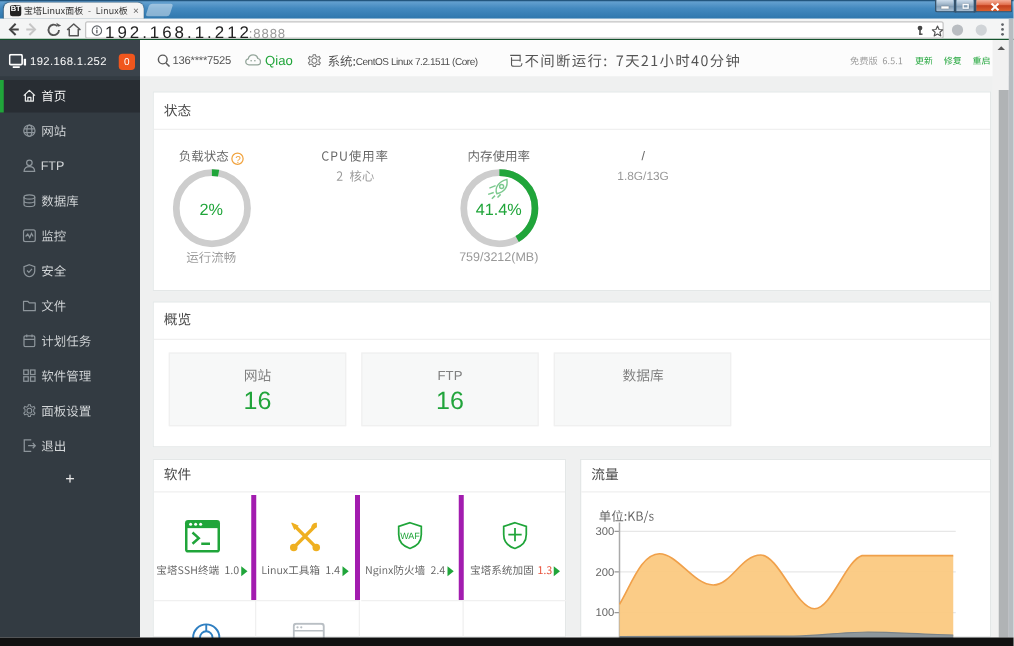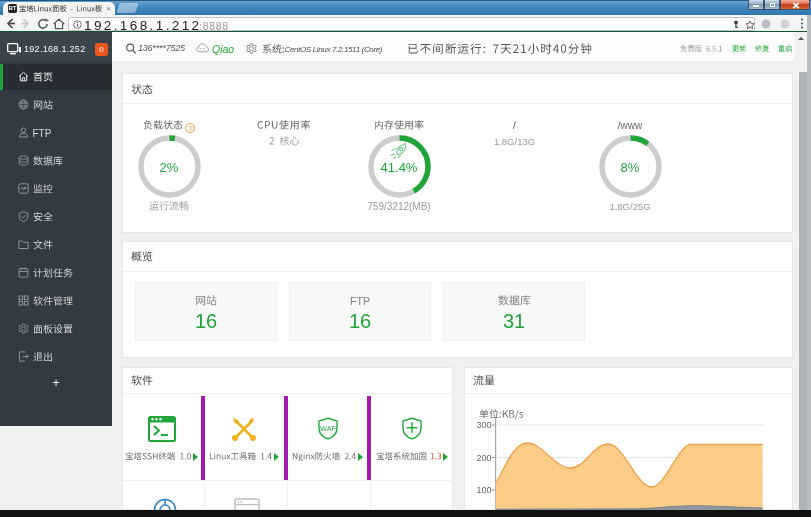--- a/index.html
+++ b/index.html
@@ -25,35 +25,35 @@
 .winbtn i { display:block; }
 
 #toolbar { position:absolute; left:0; top:15px; width:811px; height:17px; background:#f4f5f5; border-bottom:1px solid #14532d; }
 #urlbar { position:absolute; left:68px; top:1.5px; width:687px; height:14px; background:#fff; border:1px solid #c4c4c4; border-radius:2px; }
 #urltext { position:absolute; left:15px; top:0px; font-size:13.5px; letter-spacing:2.4px; color:#222; }
 #urltext span { color:#999; }
 .tbicon { position:absolute; top:3px; }
 
 
 #panel { position:absolute; left:0; top:32px; width:811px; height:478px; background:#eff0f0; }
-#sidebar { position:absolute; left:0; top:0; width:112px; height:394px; background:#333b42; }
+#sidebar { position:absolute; left:0; top:0; width:112px; height:478px; background:#333b42; }
 #sb-head { position:absolute; left:0; top:0; width:112px; height:29px; background:#3b434b; color:#fff; }
 #sb-head .ip { position:absolute; left:24px; top:11.5px; font-size:9px; letter-spacing:.3px; color:#fafafa; }
 #sb-head .badge { position:absolute; left:95px; top:10.5px; width:13px; height:13px; background:#f0561d; border-radius:3px;
   color:#fff; font-size:8px; line-height:13px; text-align:center; }
 .mitem { position:absolute; left:0; width:112px; height:26px; color:#d4d7d9; font-size:10px; }
 .mitem > svg { position:absolute; left:17.5px; top:7.5px; }
 .mitem .tt { position:absolute; left:32.5px; top:8px; } .mitem .tt svg{display:block}
 .mitem.act { background:#282d33; border-left:3px solid #20a53a; color:#fff; }
 .mitem.act > svg { left:14.5px; }
 .mitem.act .tt { left:29.5px; }
 #plus { position:absolute; left:0; top:343px; width:112px; text-align:center; color:#e8e8e8; font-size:13px; }
 
 #phead { position:absolute; left:112px; top:0; width:699px; height:29px; background:#fcfcfc; }
-#phead .it { position:absolute; top:13px; font-size:9px; color:#555; white-space:nowrap;font-style:italic; } #phead .it svg{display:block}
+#phead .it { position:absolute; top:13px; font-size:9px; color:#555; white-space:nowrap; } #phead .it svg{display:block}
 #phead > svg { position:absolute; top:11px; }
 .grn { color:#20a53a !important; }
 
 
 #content { position:absolute; left:112px; top:0; width:682px; height:478px; }
 .card { position:absolute; background:#fff; border:1px solid #e4e7e7; }
 .ctitle { position:absolute; left:8px; top:8.5px; } #c-view .ctitle{top:7px} .csep{top:29.5px}
 .csep { position:absolute; left:0; top:29px; width:100%; height:1px; background:#f0f0f0; }
 
 #c-status { left:9.5px; top:40.5px; width:671px; height:160px; }
@@ -383,49 +383,40 @@
                 <path d="M9.5 6.5 L4.5 8.5 M11 16 L13.5 13.5 M3.5 13.5 L8 12 M6.5 17 L9 14.5"></path>
               </g>
             </svg>
         <div class="pct">41.4%</div></div>
         <div class="sub" style="font-size:10px;letter-spacing:0px">759/3212(MB)</div>
       </div>
       <div class="don" style="left:334px">
         <div class="lb">/</div>
         <div class="sub" style="font-size:9.5px">1.8G/13G</div>
       </div>
-      <div class="don" style="left:449.5px">
-        <div class="lb">/www</div>
-        <div class="ring"><svg width="63" height="63" viewBox="0 0 63 63">
-              <circle cx="31.5" cy="31.5" r="28.5" stroke="#cdcdcd" stroke-width="5.4" fill="none"></circle>
-              <circle cx="31.5" cy="31.5" r="28.5" stroke="#20a53a" stroke-width="5.4" fill="none" stroke-dasharray="18.5 160.6" transform="rotate(-90 31.5 31.5)"></circle>
-            </svg><div class="pct">8%</div></div>
-        <div class="sub" style="font-size:9.5px">1.8G/25G</div>
-      </div>
     </div>
     <div class="card" id="c-view">
       <div class="ctitle"><svg width="22.0" height="11.9" viewBox="0 0 22.0 11.9">
             <path d="M6.9 5.5C7.0 5.4 7.3 5.4 7.7 5.4H8.2C7.8 6.9 7.1 8.6 5.7 10.0C5.9 10.1 6.2 10.2 6.3 10.4C7.3 9.3 8.0 8.1 8.4 6.9V9.3C8.4 9.7 8.5 9.9 8.6 10.0C8.8 10.2 9.0 10.2 9.2 10.2C9.3 10.2 9.5 10.2 9.6 10.2C9.8 10.2 10.0 10.2 10.1 10.1C10.3 10.0 10.4 9.9 10.4 9.6C10.5 9.4 10.5 8.8 10.5 8.3C10.4 8.2 10.1 8.1 10.0 8.0C10.0 8.5 10.0 9.0 10.0 9.2C10.0 9.3 9.9 9.4 9.9 9.5C9.8 9.5 9.7 9.5 9.6 9.5C9.5 9.5 9.4 9.5 9.3 9.5C9.3 9.5 9.2 9.5 9.1 9.5C9.1 9.4 9.1 9.4 9.1 9.3V5.9H8.7L8.9 5.4H10.5V4.7H9.0C9.2 3.5 9.2 2.4 9.2 1.6H10.3V0.8H6.9V1.6H8.6C8.6 2.4 8.5 3.5 8.3 4.7H7.5C7.6 3.9 7.8 2.7 7.9 2.2H7.3C7.2 2.7 7.0 4.3 6.9 4.6C6.8 4.8 6.7 4.8 6.6 4.9C6.7 5.0 6.8 5.3 6.9 5.5ZM5.7 3.4V4.8H4.4V3.4ZM5.7 2.8H4.4V1.6H5.7ZM3.7 9.4C3.8 9.2 4.1 9.0 5.9 7.9C6.0 8.1 6.1 8.4 6.1 8.6L6.7 8.3C6.6 7.7 6.2 6.8 5.8 6.1L5.2 6.3C5.4 6.6 5.5 7.0 5.7 7.3L4.4 8.0V5.5H6.4V0.9H3.7V7.8C3.7 8.3 3.5 8.7 3.3 8.8C3.4 8.9 3.6 9.2 3.7 9.4ZM1.7 0.2V2.6H0.6V3.3H1.7C1.5 4.8 0.9 6.6 0.3 7.6C0.5 7.7 0.7 8.1 0.8 8.3C1.1 7.7 1.5 6.7 1.7 5.7V10.3H2.5V4.9C2.7 5.4 3.0 5.9 3.1 6.2L3.6 5.6C3.4 5.3 2.7 4.1 2.5 3.7V3.3H3.4V2.6H2.5V0.2ZM18.1 2.6C18.6 3.1 19.3 3.8 19.5 4.4L20.3 4.0C20.0 3.5 19.4 2.8 18.8 2.3ZM12.3 0.8V3.9H13.1V0.8ZM14.6 0.3V4.3H15.4V0.3ZM16.8 7.4V9.2C16.8 10.0 17.1 10.2 18.2 10.2C18.4 10.2 19.9 10.2 20.1 10.2C21.0 10.2 21.2 9.9 21.3 8.6C21.1 8.6 20.8 8.5 20.6 8.3C20.5 9.3 20.5 9.5 20.0 9.5C19.7 9.5 18.5 9.5 18.2 9.5C17.7 9.5 17.6 9.4 17.6 9.2V7.4ZM16.0 5.9V6.7C16.0 7.6 15.7 8.9 11.7 9.7C11.9 9.9 12.1 10.2 12.3 10.4C16.4 9.4 16.9 7.9 16.9 6.8V5.9ZM13.2 4.6V8.1H14.0V5.4H19.2V8.1H20.0V4.6ZM17.4 0.2C17.1 1.4 16.6 2.7 16.0 3.5C16.2 3.6 16.5 3.8 16.7 3.9C17.0 3.4 17.4 2.8 17.7 2.1H21.3V1.3H18.0C18.1 1.0 18.1 0.7 18.2 0.4Z" fill="#4a4a4a"></path>
           </svg></div>
         <div class="csep"></div>
       <div class="obox" style="left:12.5px">
           <div class="ol"><svg width="22.0" height="11.9" viewBox="0 0 22.0 11.9">
               <path d="M2.1 3.6C2.6 4.2 3.2 4.9 3.7 5.6C3.2 6.8 2.7 7.8 1.9 8.5C2.1 8.6 2.4 8.8 2.5 9.0C3.2 8.2 3.7 7.4 4.2 6.3C4.5 6.8 4.8 7.3 5.0 7.7L5.6 7.2C5.3 6.7 4.9 6.1 4.5 5.5C4.8 4.6 5.0 3.6 5.2 2.5L4.4 2.4C4.3 3.2 4.1 4.0 3.9 4.8C3.5 4.2 3.1 3.6 2.6 3.1ZM5.3 3.6C5.8 4.2 6.3 4.9 6.8 5.6C6.4 6.8 5.8 7.8 5.0 8.6C5.2 8.7 5.5 8.9 5.6 9.0C6.3 8.3 6.9 7.4 7.3 6.4C7.7 7.0 8.0 7.6 8.2 8.1L8.8 7.6C8.5 7.0 8.1 6.3 7.6 5.5C7.9 4.6 8.1 3.6 8.3 2.5L7.6 2.4C7.4 3.3 7.3 4.0 7.1 4.8C6.7 4.2 6.3 3.6 5.9 3.1ZM1.0 0.9V10.3H1.8V1.7H9.2V9.2C9.2 9.4 9.2 9.5 9.0 9.5C8.7 9.5 8.0 9.5 7.3 9.5C7.4 9.7 7.6 10.1 7.6 10.3C8.6 10.3 9.2 10.3 9.6 10.2C9.9 10.0 10.1 9.8 10.1 9.2V0.9ZM11.6 2.3V3.1H15.9V2.3ZM12.1 3.7C12.3 4.9 12.6 6.5 12.6 7.6L13.3 7.5C13.2 6.4 13.0 4.8 12.7 3.6ZM12.9 0.5C13.2 1.0 13.5 1.7 13.7 2.2L14.4 1.9C14.3 1.5 14.0 0.8 13.6 0.3ZM14.6 3.4C14.5 4.8 14.2 6.7 13.9 7.9C13.0 8.1 12.2 8.3 11.5 8.4L11.7 9.2C12.9 9.0 14.4 8.6 15.9 8.2L15.8 7.4L14.6 7.7C14.9 6.6 15.2 4.9 15.4 3.6ZM16.1 5.5V10.3H16.9V9.8H20.3V10.3H21.1V5.5H18.8V3.3H21.6V2.5H18.8V0.2H17.9V5.5ZM16.9 9.0V6.3H20.3V9.0Z" fill="#808080"></path>
             </svg></div>
           <div class="on">16</div>
         </div>
       <div class="obox" style="left:166.5px">
           <div class="ol" style="font-size:10.5px;color:#808080">FTP</div>
           <div class="on">16</div>
         </div>
       <div class="obox" style="left:320.5px">
           <div class="ol"><svg width="33.0" height="11.9" viewBox="0 0 33.0 11.9">
               <path d="M4.9 0.4C4.7 0.9 4.3 1.5 4.0 1.9L4.6 2.2C4.9 1.8 5.2 1.2 5.6 0.7ZM1.0 0.7C1.3 1.2 1.6 1.8 1.6 2.2L2.3 1.9C2.2 1.5 1.9 0.9 1.6 0.5ZM4.5 6.6C4.3 7.2 3.9 7.7 3.5 8.1C3.1 7.9 2.6 7.7 2.2 7.5C2.4 7.2 2.6 6.9 2.7 6.6ZM1.2 7.8C1.7 8.0 2.4 8.3 2.9 8.5C2.2 9.1 1.4 9.4 0.5 9.6C0.6 9.8 0.8 10.1 0.8 10.3C1.9 10.0 2.8 9.5 3.6 8.9C3.9 9.1 4.3 9.3 4.5 9.5L5.1 9.0C4.8 8.8 4.5 8.6 4.1 8.4C4.7 7.8 5.2 7.0 5.4 6.1L5.0 5.9L4.9 5.9H3.1L3.3 5.3L2.6 5.2C2.5 5.4 2.4 5.7 2.3 5.9H0.8V6.6H1.9C1.7 7.0 1.4 7.4 1.2 7.8ZM2.8 0.2V2.3H0.5V2.9H2.6C2.0 3.7 1.2 4.3 0.4 4.7C0.6 4.8 0.8 5.1 0.9 5.3C1.6 4.9 2.3 4.3 2.8 3.7V5.0H3.6V3.5C4.1 3.9 4.8 4.4 5.1 4.7L5.5 4.1C5.3 3.9 4.3 3.3 3.8 2.9H5.8V2.3H3.6V0.2ZM6.9 0.3C6.6 2.2 6.1 4.1 5.3 5.2C5.5 5.4 5.8 5.6 5.9 5.8C6.2 5.3 6.4 4.9 6.7 4.3C6.9 5.4 7.2 6.4 7.6 7.3C7.0 8.3 6.2 9.1 5.0 9.7C5.1 9.9 5.3 10.2 5.4 10.4C6.5 9.8 7.4 9.0 8.0 8.0C8.6 9.0 9.3 9.7 10.1 10.2C10.3 10.0 10.5 9.7 10.7 9.6C9.8 9.1 9.0 8.3 8.5 7.3C9.1 6.1 9.4 4.8 9.7 3.1H10.4V2.4H7.3C7.4 1.7 7.6 1.1 7.7 0.4ZM8.9 3.1C8.7 4.4 8.5 5.5 8.1 6.4C7.6 5.4 7.3 4.3 7.1 3.1ZM16.3 6.8V10.4H17.1V9.9H20.4V10.3H21.2V6.8H19.1V5.5H21.5V4.8H19.1V3.6H21.2V0.7H15.3V4.0C15.3 5.8 15.2 8.2 14.1 9.9C14.3 10.0 14.6 10.2 14.8 10.3C15.7 9.0 16.0 7.1 16.1 5.5H18.3V6.8ZM16.1 1.4H20.4V2.8H16.1ZM16.1 3.6H18.3V4.8H16.1L16.1 4.0ZM17.1 9.2V7.5H20.4V9.2ZM12.8 0.2V2.4H11.5V3.2H12.8V5.6C12.3 5.8 11.7 6.0 11.3 6.1L11.5 6.9L12.8 6.5V9.3C12.8 9.5 12.8 9.5 12.7 9.5C12.5 9.5 12.1 9.5 11.6 9.5C11.7 9.7 11.8 10.1 11.8 10.3C12.5 10.3 13.0 10.2 13.2 10.1C13.5 10.0 13.6 9.8 13.6 9.3V6.2L14.9 5.8L14.8 5.0L13.6 5.4V3.2H14.8V2.4H13.6V0.2ZM25.6 6.8C25.7 6.7 26.0 6.6 26.6 6.6H28.5V7.9H24.6V8.6H28.5V10.3H29.3V8.6H32.5V7.9H29.3V6.6H31.8V5.9H29.3V4.7H28.5V5.9H26.4C26.8 5.4 27.1 4.8 27.4 4.2H32.0V3.4H27.8L28.1 2.6L27.3 2.3C27.2 2.7 27.0 3.1 26.9 3.4H24.9V4.2H26.5C26.3 4.7 26.0 5.1 25.9 5.3C25.7 5.7 25.5 5.9 25.3 6.0C25.4 6.2 25.5 6.6 25.6 6.8ZM27.2 0.4C27.3 0.7 27.5 1.0 27.7 1.3H23.3V4.5C23.3 6.1 23.3 8.3 22.3 9.9C22.5 10.0 22.9 10.2 23.0 10.4C24.0 8.7 24.1 6.2 24.1 4.5V2.1H32.5V1.3H28.6C28.5 1.0 28.2 0.6 28.0 0.2Z" fill="#808080"></path>
             </svg></div>
-          <div class="on">31</div>
         </div>
     </div>
     <div class="card" id="c-soft">
       <div class="ctitle"><svg width="22.0" height="11.9" viewBox="0 0 22.0 11.9">
             <path d="M6.5 0.2C6.3 1.9 5.8 3.5 5.1 4.6C5.3 4.7 5.6 4.9 5.8 5.0C6.2 4.4 6.5 3.6 6.8 2.7H9.6C9.5 3.4 9.3 4.3 9.1 4.8L9.8 5.0C10.1 4.2 10.3 3.1 10.5 2.0L10.0 1.9L9.9 1.9H7.0C7.1 1.4 7.2 0.9 7.3 0.3ZM7.3 3.7V4.2C7.3 5.8 7.1 8.0 4.8 9.8C5.0 9.9 5.3 10.2 5.4 10.4C6.8 9.3 7.4 8.1 7.8 7.0C8.2 8.5 9.0 9.7 10.1 10.3C10.2 10.1 10.4 9.8 10.6 9.7C9.3 8.9 8.5 7.2 8.1 5.2C8.1 4.9 8.1 4.5 8.1 4.2V3.7ZM1.0 5.8C1.1 5.7 1.5 5.7 1.9 5.7H3.1V7.2L0.4 7.6L0.6 8.4L3.1 8.1V10.3H3.8V7.9L5.3 7.7L5.3 6.9L3.8 7.1V5.7H5.2V4.9H3.8V3.3H3.1V4.9H1.8C2.2 4.1 2.6 3.2 2.9 2.3H5.3V1.5H3.2C3.3 1.2 3.4 0.8 3.5 0.4L2.7 0.2C2.6 0.7 2.5 1.1 2.3 1.5H0.5V2.3H2.1C1.8 3.2 1.5 3.9 1.4 4.2C1.2 4.7 1.0 5.0 0.8 5.1C0.9 5.3 1.0 5.6 1.0 5.8ZM14.5 5.7V6.5H17.6V10.3H18.5V6.5H21.5V5.7H18.5V3.3H21.0V2.5H18.5V0.4H17.6V2.5H16.2C16.3 2.0 16.4 1.5 16.5 0.9L15.8 0.8C15.5 2.2 15.0 3.6 14.4 4.5C14.6 4.6 14.9 4.8 15.1 5.0C15.4 4.5 15.7 3.9 15.9 3.3H17.6V5.7ZM13.9 0.3C13.4 1.9 12.4 3.6 11.4 4.7C11.5 4.8 11.7 5.3 11.8 5.5C12.2 5.1 12.5 4.7 12.8 4.2V10.3H13.6V2.9C14.0 2.1 14.4 1.3 14.7 0.5Z" fill="#4a4a4a"></path>
           </svg></div>
         <div class="csep"></div>
       <div class="scell" style="left:0">
         <svg width="30" height="28" viewBox="0 0 30 28">
             <rect x="1" y="1" width="28" height="26" rx="2.5" fill="#20a53a"></rect>

